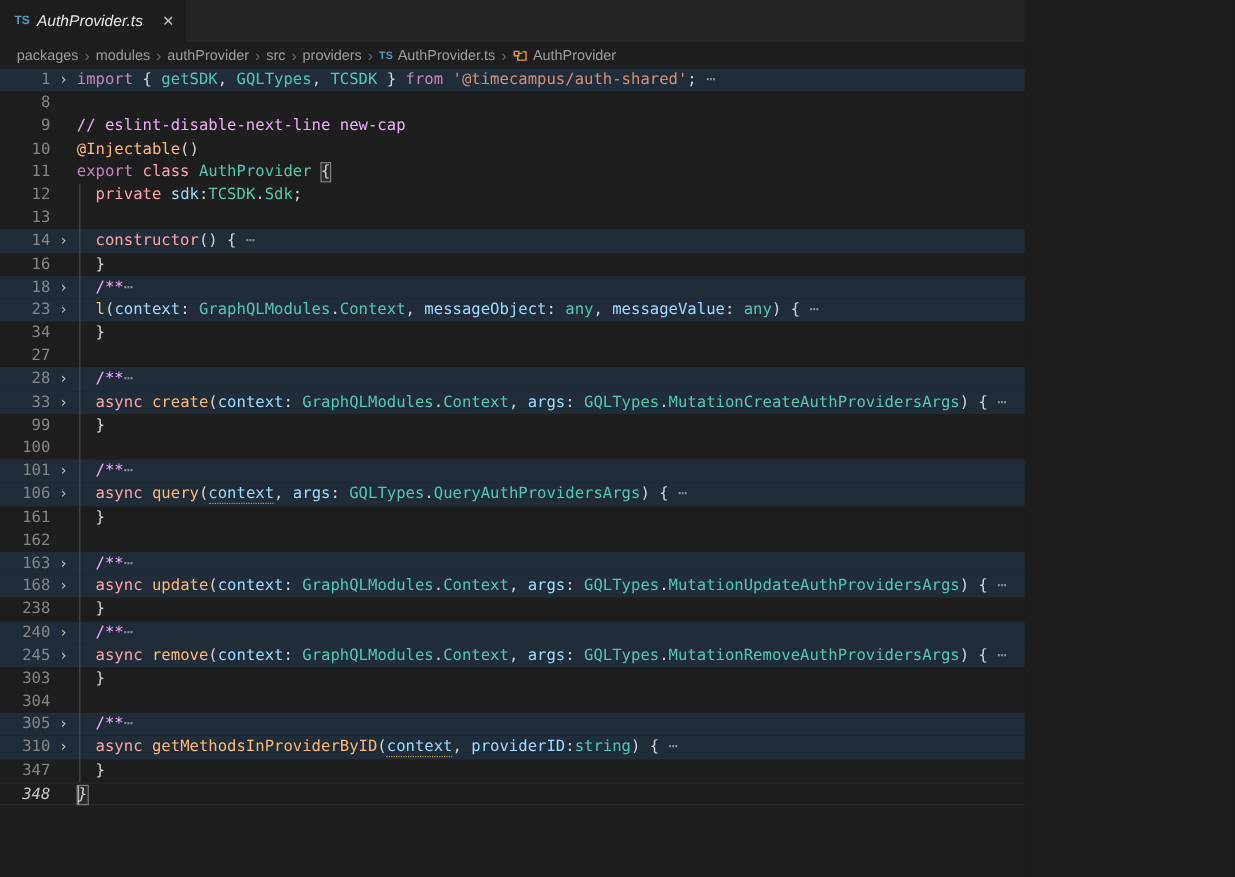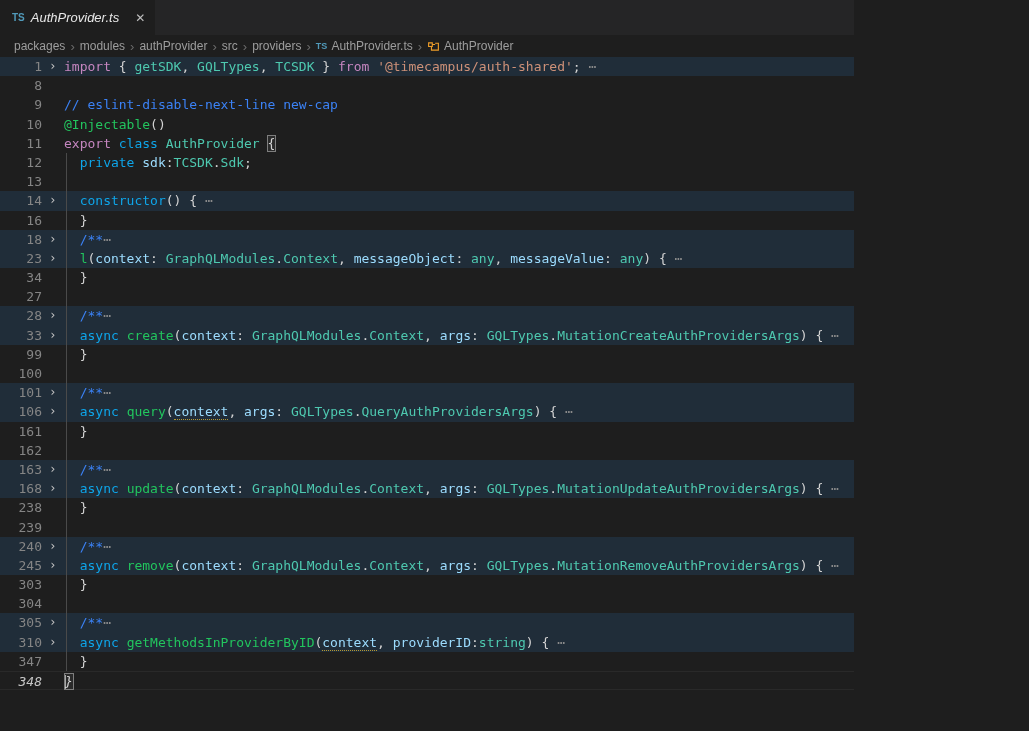--- a/index.html
+++ b/index.html
@@ -33,23 +33,23 @@
   .editor { position:relative; font-family:"DejaVu Sans Mono","Liberation Mono",monospace; font-size:13px; }
   .row { display:flex; height:19.2px; line-height:19.2px; position:relative; }
   .row.hl { background:var(--fold-bg); }
   .row.cur-line { border-top:1px solid rgba(255,255,255,0.05); border-bottom:1px solid rgba(255,255,255,0.05);font-style:italic; }
   .gutter { width:64px; flex:0 0 64px; display:flex; user-select:none; }
   .num { width:42px; text-align:right; color:#858585; cursor:pointer; }
   .num.active { color:#c6c6c6; }
   .fold { width:22px; text-align:center; color:#c5c5c5; font-size:12px; cursor:pointer; font-family:"DejaVu Sans",sans-serif; }
   .code { position:relative; white-space:pre; flex:1; cursor:text; }
   .guide { position:absolute; left:2px; top:0; bottom:0; width:1px; background:#4a4a4a; }
-  .tok-k{color:#C586C0} .tok-s{color:#0ea5e9} .tok-t{color:#4EC9B0}
-  .tok-f{color:#22c55e} .tok-v{color:#9CDCFE} .tok-p{color:#D4D4D4}
-  .tok-c{color:#3b82f6} .tok-g{color:#CE9178}
+  .tok-k{color:#C586C0} .tok-s{color:#fca5a5} .tok-t{color:#4EC9B0}
+  .tok-f{color:#fdba74} .tok-v{color:#9CDCFE} .tok-p{color:#D4D4D4}
+  .tok-c{color:#f0abfc} .tok-g{color:#CE9178}
   .tok-e{color:#8a8a8a}
   .tok-m{color:#D4D4D4; outline:1px solid #7e7e7e; background:rgba(130,130,130,0.12);}
   .tok-w{color:#9CDCFE; border-bottom:1.5px dotted #b89a32;}
   .cursor { display:inline-block; width:2px; height:15px; background:#aeafad; vertical-align:middle; margin-right:-1px; }
 </style>
 </head>
 <body style="background: rgb(30, 30, 30);">
 
 <div class="app" style="--editor-bg: #1e1e1e; --tabbar-bg: #252526; --fold-bg: #202d39; --ts-blue: #519aba; background: rgb(30, 30, 30);">
 
@@ -257,27 +257,20 @@
         </div>
         <div class="code"><div class="guide"></div><span class="tok-p">  </span><span class="tok-s">async</span><span class="tok-p"> </span><span class="tok-f">update</span><span class="tok-p">(</span><span class="tok-v">context</span><span class="tok-p">: </span><span class="tok-t">GraphQLModules</span><span class="tok-p">.</span><span class="tok-t">Context</span><span class="tok-p">, </span><span class="tok-v">args</span><span class="tok-p">: </span><span class="tok-t">GQLTypes</span><span class="tok-p">.</span><span class="tok-t">MutationUpdateAuthProvidersArgs</span><span class="tok-p">) { </span><span class="tok-e">⋯</span></div>
       </div>
       <div class="row">
         <div class="gutter">
           <div class="num">238</div>
           <div class="fold"></div>
         </div>
         <div class="code"><div class="guide"></div><span class="tok-p">  }</span></div>
       </div>
-      <div class="row">
-        <div class="gutter">
-          <div class="num">239</div>
-          <div class="fold"></div>
-        </div>
-        <div class="code"><div class="guide"></div></div>
-      </div>
       <div class="row hl">
         <div class="gutter">
           <div class="num">240</div>
           <div class="fold">›</div>
         </div>
         <div class="code"><div class="guide"></div><span class="tok-p">  </span><span class="tok-c">/**</span><span class="tok-e">⋯</span></div>
       </div>
       <div class="row hl">
         <div class="gutter">
           <div class="num">245</div>

